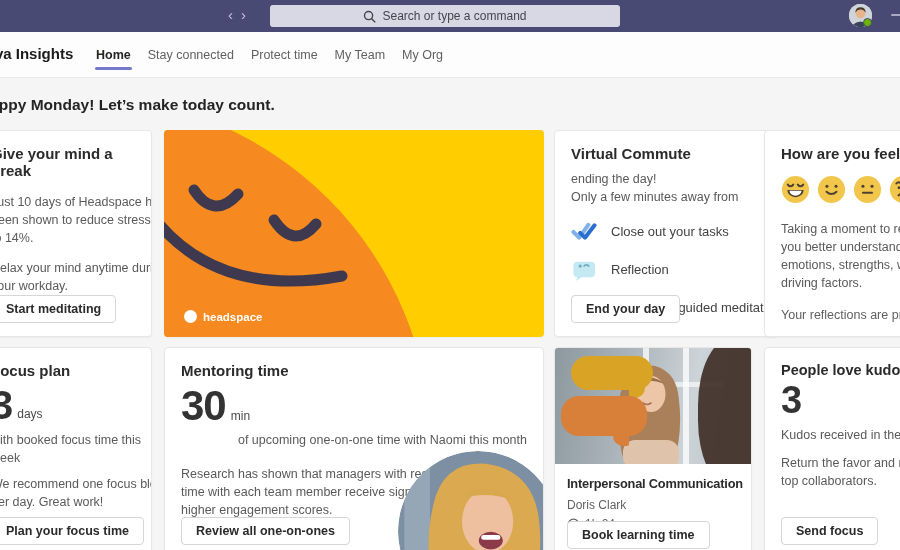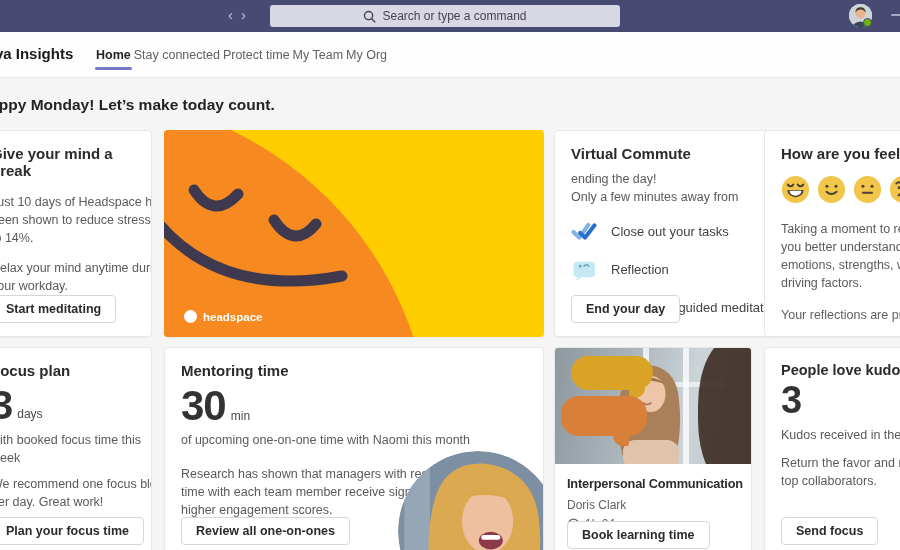--- a/index.html
+++ b/index.html
@@ -24,21 +24,21 @@
   .presence { position:absolute; left:863px; top:18px; width:9px; height:9px;
     border-radius:50%; background:#6bb700; border:1.5px solid #494a73; }
   .edge-glyph { position:absolute; left:891px; top:14px; width:14px; height:2px;
     background:#a9a9c4; border-radius:1px; }
   
   .navbar { position:absolute; left:0; top:32px; width:900px; height:46px;
     background:#fdfdfd; border-bottom:1px solid #e9e9e9; z-index:30; }
   .app-title { position:absolute; left:-19px; top:13px; font-size:15px;
     font-weight:700; color:#1b1b1b; white-space:nowrap; }
   .tabs { position:absolute; left:95px; top:0; height:46px; display:flex;
-    gap:1px; align-items:center; }
+    gap:15px; align-items:center; }
   .tab { font-size:12.5px; color:#616161; white-space:nowrap; padding:4px 1px;
     position:relative; cursor:pointer; }
   .tab.active { color:#252423; font-weight:700; }
   .tab.active::after { content:""; position:absolute; left:0; right:0;
     bottom:-4px; height:3px; border-radius:2px; background:#7679c9; }
   
   .greeting { position:absolute; left:-21px; top:96px; font-size:15.5px;
     font-weight:700; color:#242424; white-space:nowrap; }
   
   .card { position:absolute; background:#fff; border:1px solid #e7e7e7;
@@ -253,21 +253,21 @@
   </div>
   <button class="btn" style="bottom:16px;">Plan your focus time</button>
 </div>
 
 <div class="card row2 c-pad" style="left:164px; width:380px;">
   <div class="card-title">Mentoring time</div>
   <div class="stat-row">
     <span class="stat-num" style="font-size:42px; line-height:42px;">30</span>
     <span class="stat-unit">min</span>
   </div>
-  <div class="body-line" style="margin-top:4px;">of upcoming one-on-one time with Naomi this month</div>
+  <div class="body-line" style="margin-top:4px;text-align:right;">of upcoming one-on-one time with Naomi this month</div>
   <div style="margin-top:16px;">
     <div class="body-line">Research has shown that managers with regular 1:1</div>
     <div class="body-line">time with each team member receive significantly</div>
     <div class="body-line">higher engagement scores.</div>
   </div>
   <button class="btn" style="bottom:16px;">Review all one-on-ones</button>
   <div class="mentor-photo">
     <svg viewBox="0 0 100 100" width="160" height="160">
       <circle cx="50" cy="50" r="50" fill="#7d8fa3"></circle>
       <rect x="4" y="0" width="16" height="100" fill="#9fb0bf" opacity="0.7"></rect>

